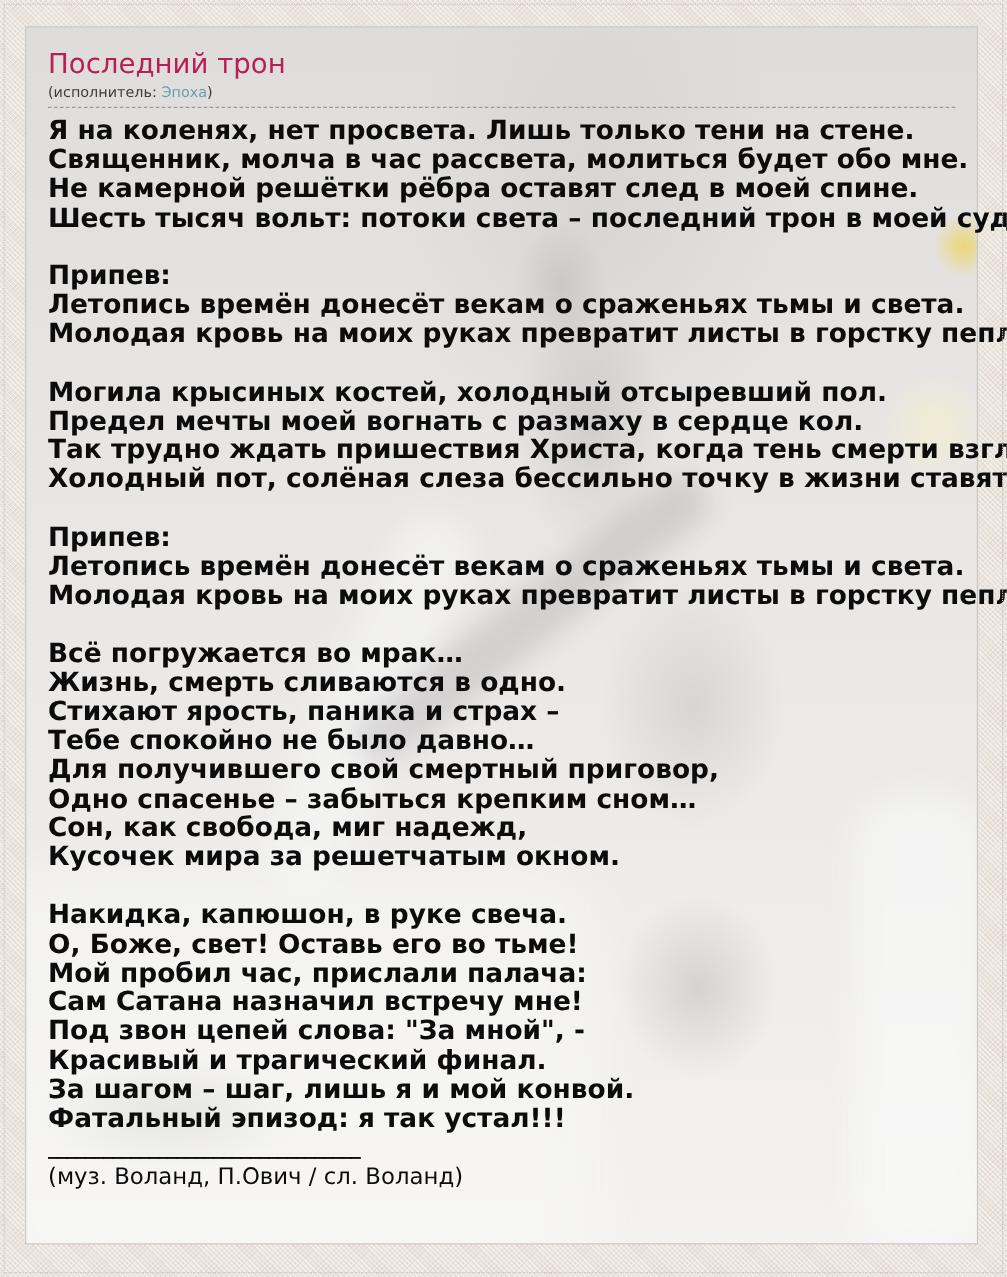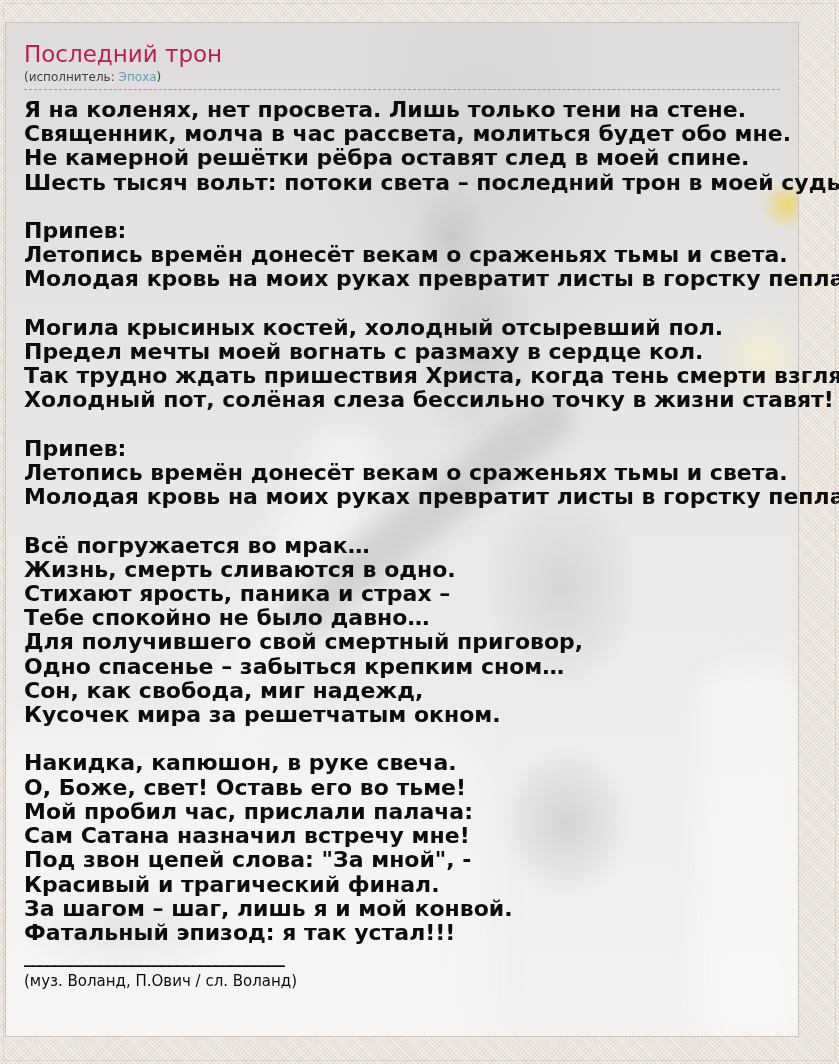--- a/index.html
+++ b/index.html
@@ -14,21 +14,21 @@
     background-image:
       repeating-linear-gradient(45deg, rgba(255,255,255,.45) 0 1px, rgba(0,0,0,0) 1px 3px),
       repeating-linear-gradient(135deg, rgba(176,158,142,.14) 0 1px, rgba(0,0,0,0) 1px 3px);
   }
   
   .page-frame{
     position:absolute;inset:3px;z-index:6;pointer-events:none;
     border:1px dotted #cdc3b8;
   }
   .panel{
-    position:absolute;left:5px;top:22px;width:792px;height:1013px;
+    position:absolute;left:21px;top:22px;width:792px;height:1013px;
     background:#e8e7e5;border:1px solid #c6c5c2;
   }
   
   .photo{
     position:absolute;inset:0;overflow:hidden;z-index:1;
     background:
       radial-gradient(circle 26px at 781px 182px, rgba(238,212,100,.85) 0%, rgba(238,212,100,0) 100%),
       radial-gradient(circle 60px at 757px 332px, rgba(247,239,205,.75) 0%, rgba(247,239,205,0) 75%),
       radial-gradient(ellipse 55px 75px at 445px 215px, rgba(45,40,45,.10), rgba(45,40,45,0) 70%),
       radial-gradient(ellipse 90px 160px at 470px 330px, rgba(45,40,45,.11), rgba(45,40,45,0) 70%),
@@ -55,21 +55,21 @@
   .subtitle a{color:#6b9cb3;text-decoration:none;cursor:pointer;}
   .rule{border-bottom:1px dashed #9a9a98;margin-top:2px;height:0;}
   .lyrics{
     margin-top:8px;font-weight:bold;font-size:22px;line-height:24.2px;
     color:#0c0c0c;white-space:pre;
   }
   .credits-divider{
     font-weight:bold;font-size:17.3px;line-height:24.2px;
     color:#0c0c0c;white-space:pre;letter-spacing:-1px;
   }
-  .credits{font-size:15px;line-height:24.2px;color:#0c0c0c;white-space:pre;}
+  .credits{font-size:19px;line-height:24.2px;color:#0c0c0c;white-space:pre;}
 </style>
 </head>
 <body>
 
 <div class="page-texture"></div>
 
 <div class="panel">
   <div class="photo">
     <div class="blob strap"></div>
     <div class="blob neck"></div>

